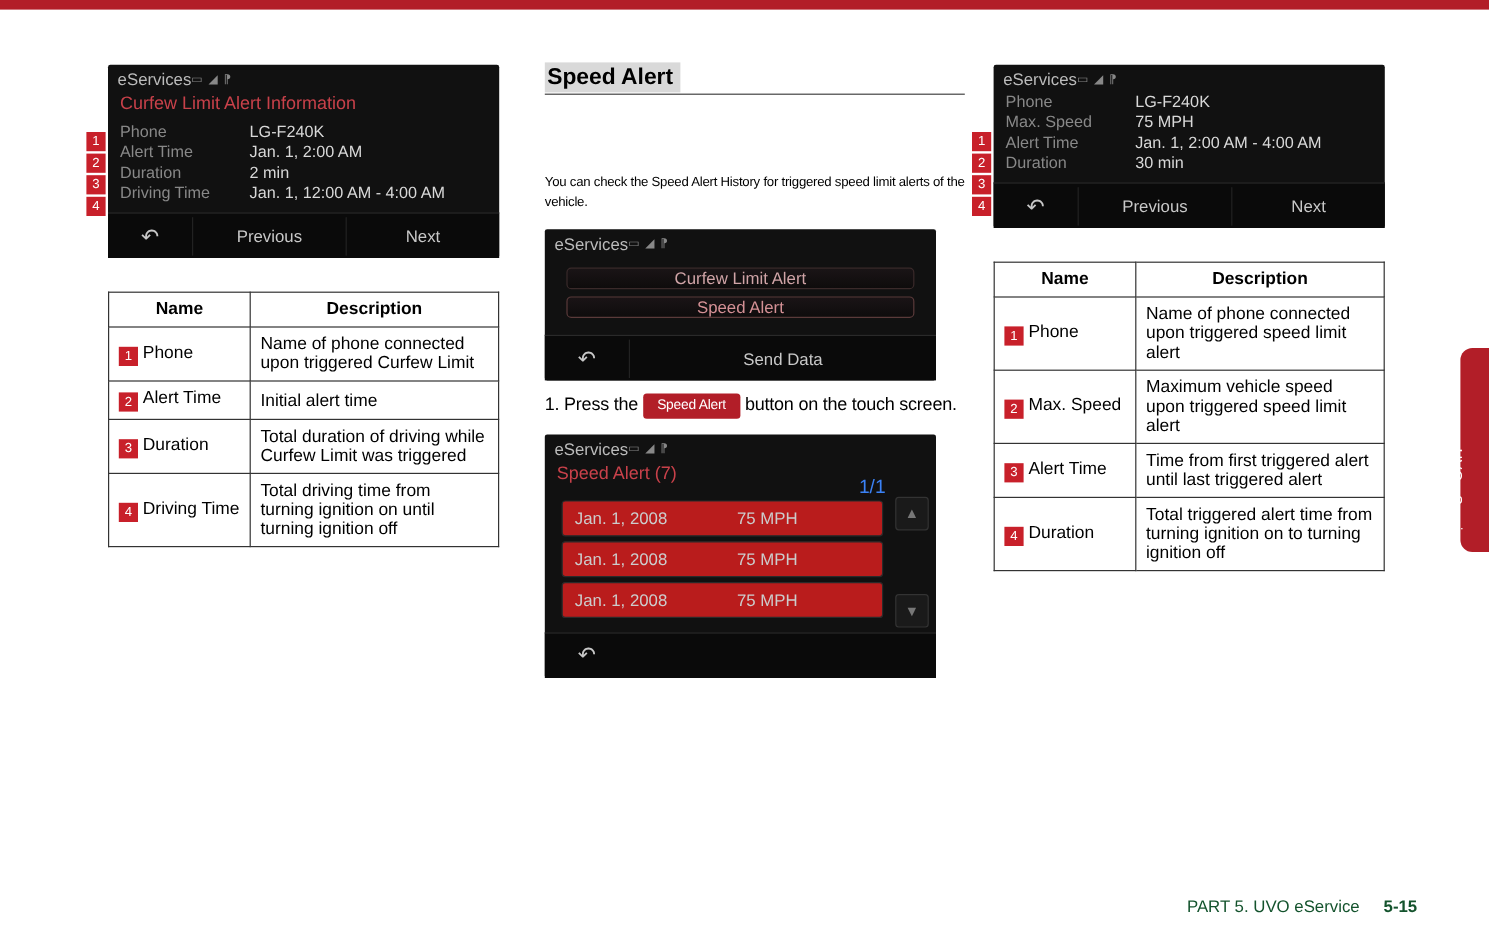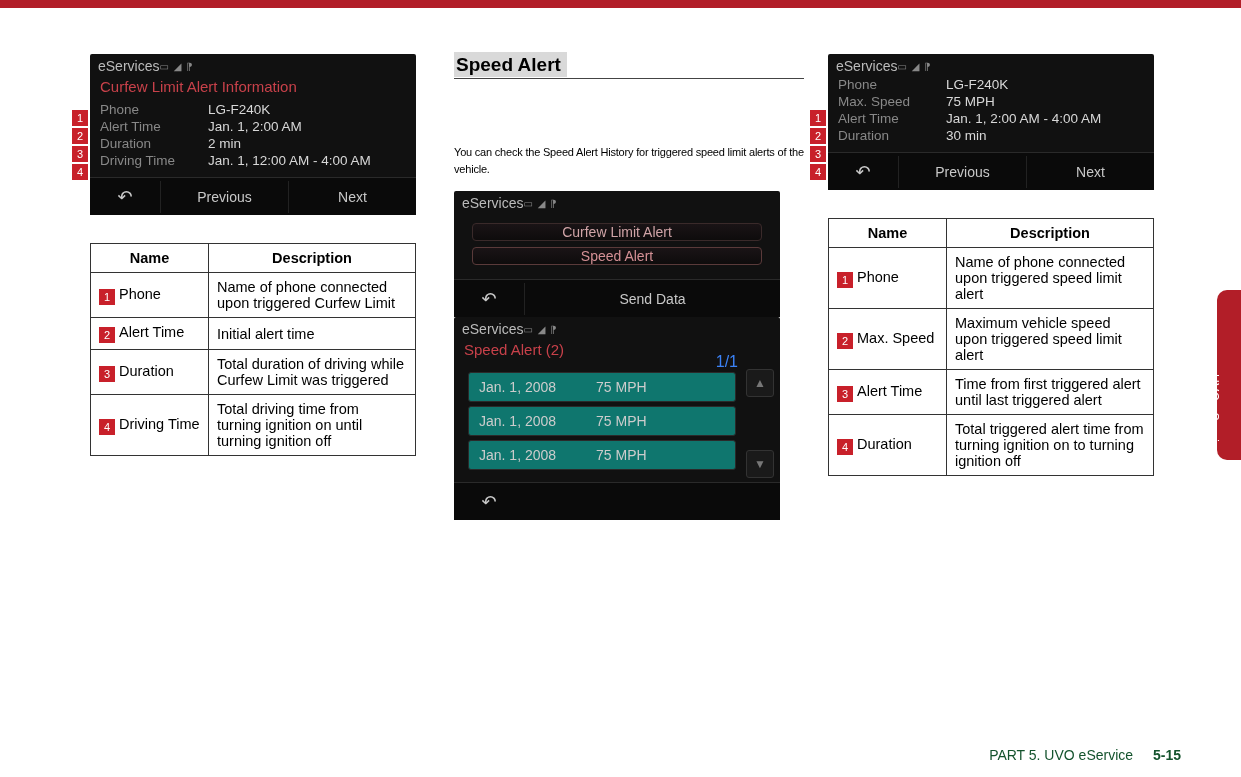--- a/index.html
+++ b/index.html
@@ -169,28 +169,28 @@
     color:#d0a4a7;
     background: linear-gradient(#1a1416,#0e0c0c);
     font-size:14px;
   }
   .zone-item.sel { color:#d49095; border-color:#5a3a3a; }
 
   
   .sa-row {
     display:flex;
     justify-content:flex-start;
-    gap: 40px;
+    gap: 58px;
     margin: 4px 14px;
     padding: 6px 10px;
     border:1px solid #2a2a2a;
     border-radius:3px;
     color:#ccc;
     font-size:14px;
-    background:#0f766e;
+    background:#b91c1c;
   }
   .sa-scroll {
     position:absolute;
     right:6px;
     top:52px;
     bottom:42px;
     width:28px;
     display:flex;
     flex-direction:column;
     justify-content:space-between;
@@ -325,27 +325,30 @@
       <div style="padding:4px 0 8px 0;">
         <div class="zone-item">Curfew Limit Alert</div>
         <div class="zone-item sel">Speed Alert</div>
       </div>
       <div class="dev-footer">
         <div class="fbtn back">↶</div>
         <div class="fbtn wide">Send Data</div>
       </div>
     </div>
 
+    <p class="step">
+      <span>1. Press the </span><span class="pillbtn">Speed Alert</span><span> button on the touch screen.</span>
+    </p>
 
     <div class="device" style="width:326px; position:relative;">
       <div class="dev-titlebar">
         <span>eServices</span>
         <span class="dev-status">▭ ◢ ⁋</span>
       </div>
-      <div class="dev-heading">Speed Alert (2)</div>
+      <div class="dev-heading">Speed Alert (7)</div>
       <div class="sa-page">1/1</div>
       <div class="sa-list">
         <div class="sa-row">
             <span>Jan. 1, 2008</span>
             <span>75 MPH</span>
           </div>
         <div class="sa-row">
             <span>Jan. 1, 2008</span>
             <span>75 MPH</span>
           </div>

